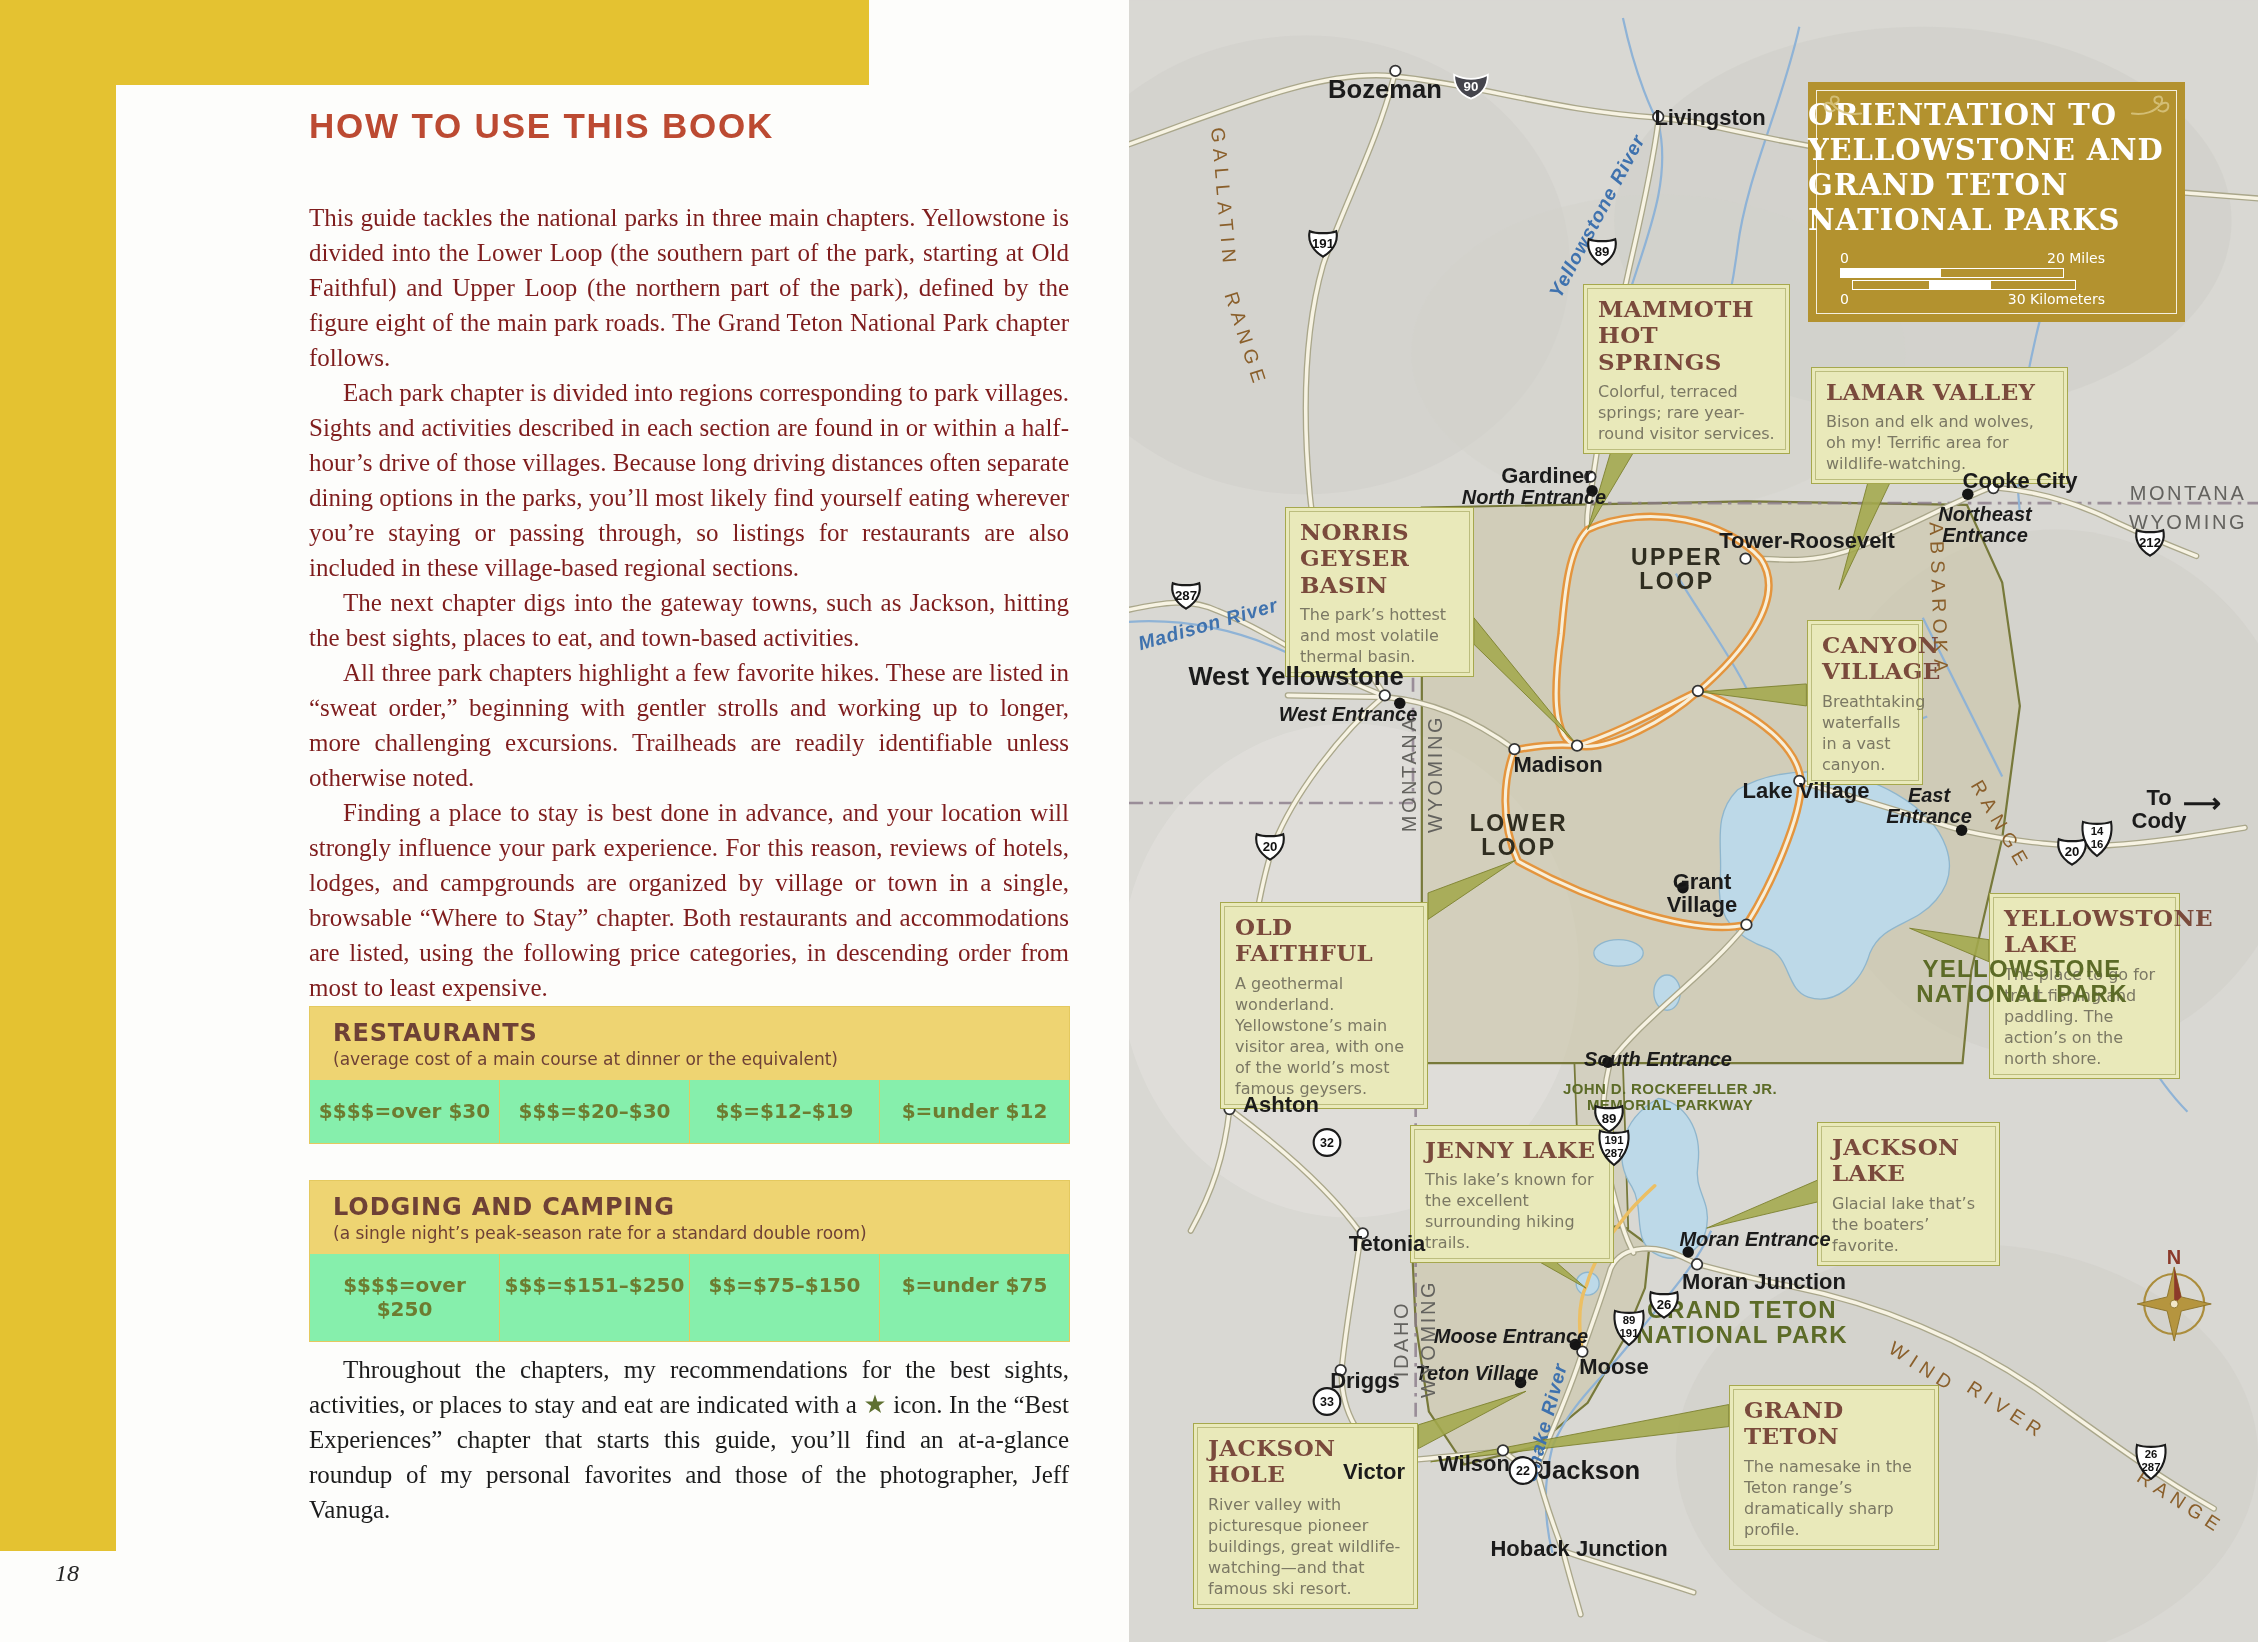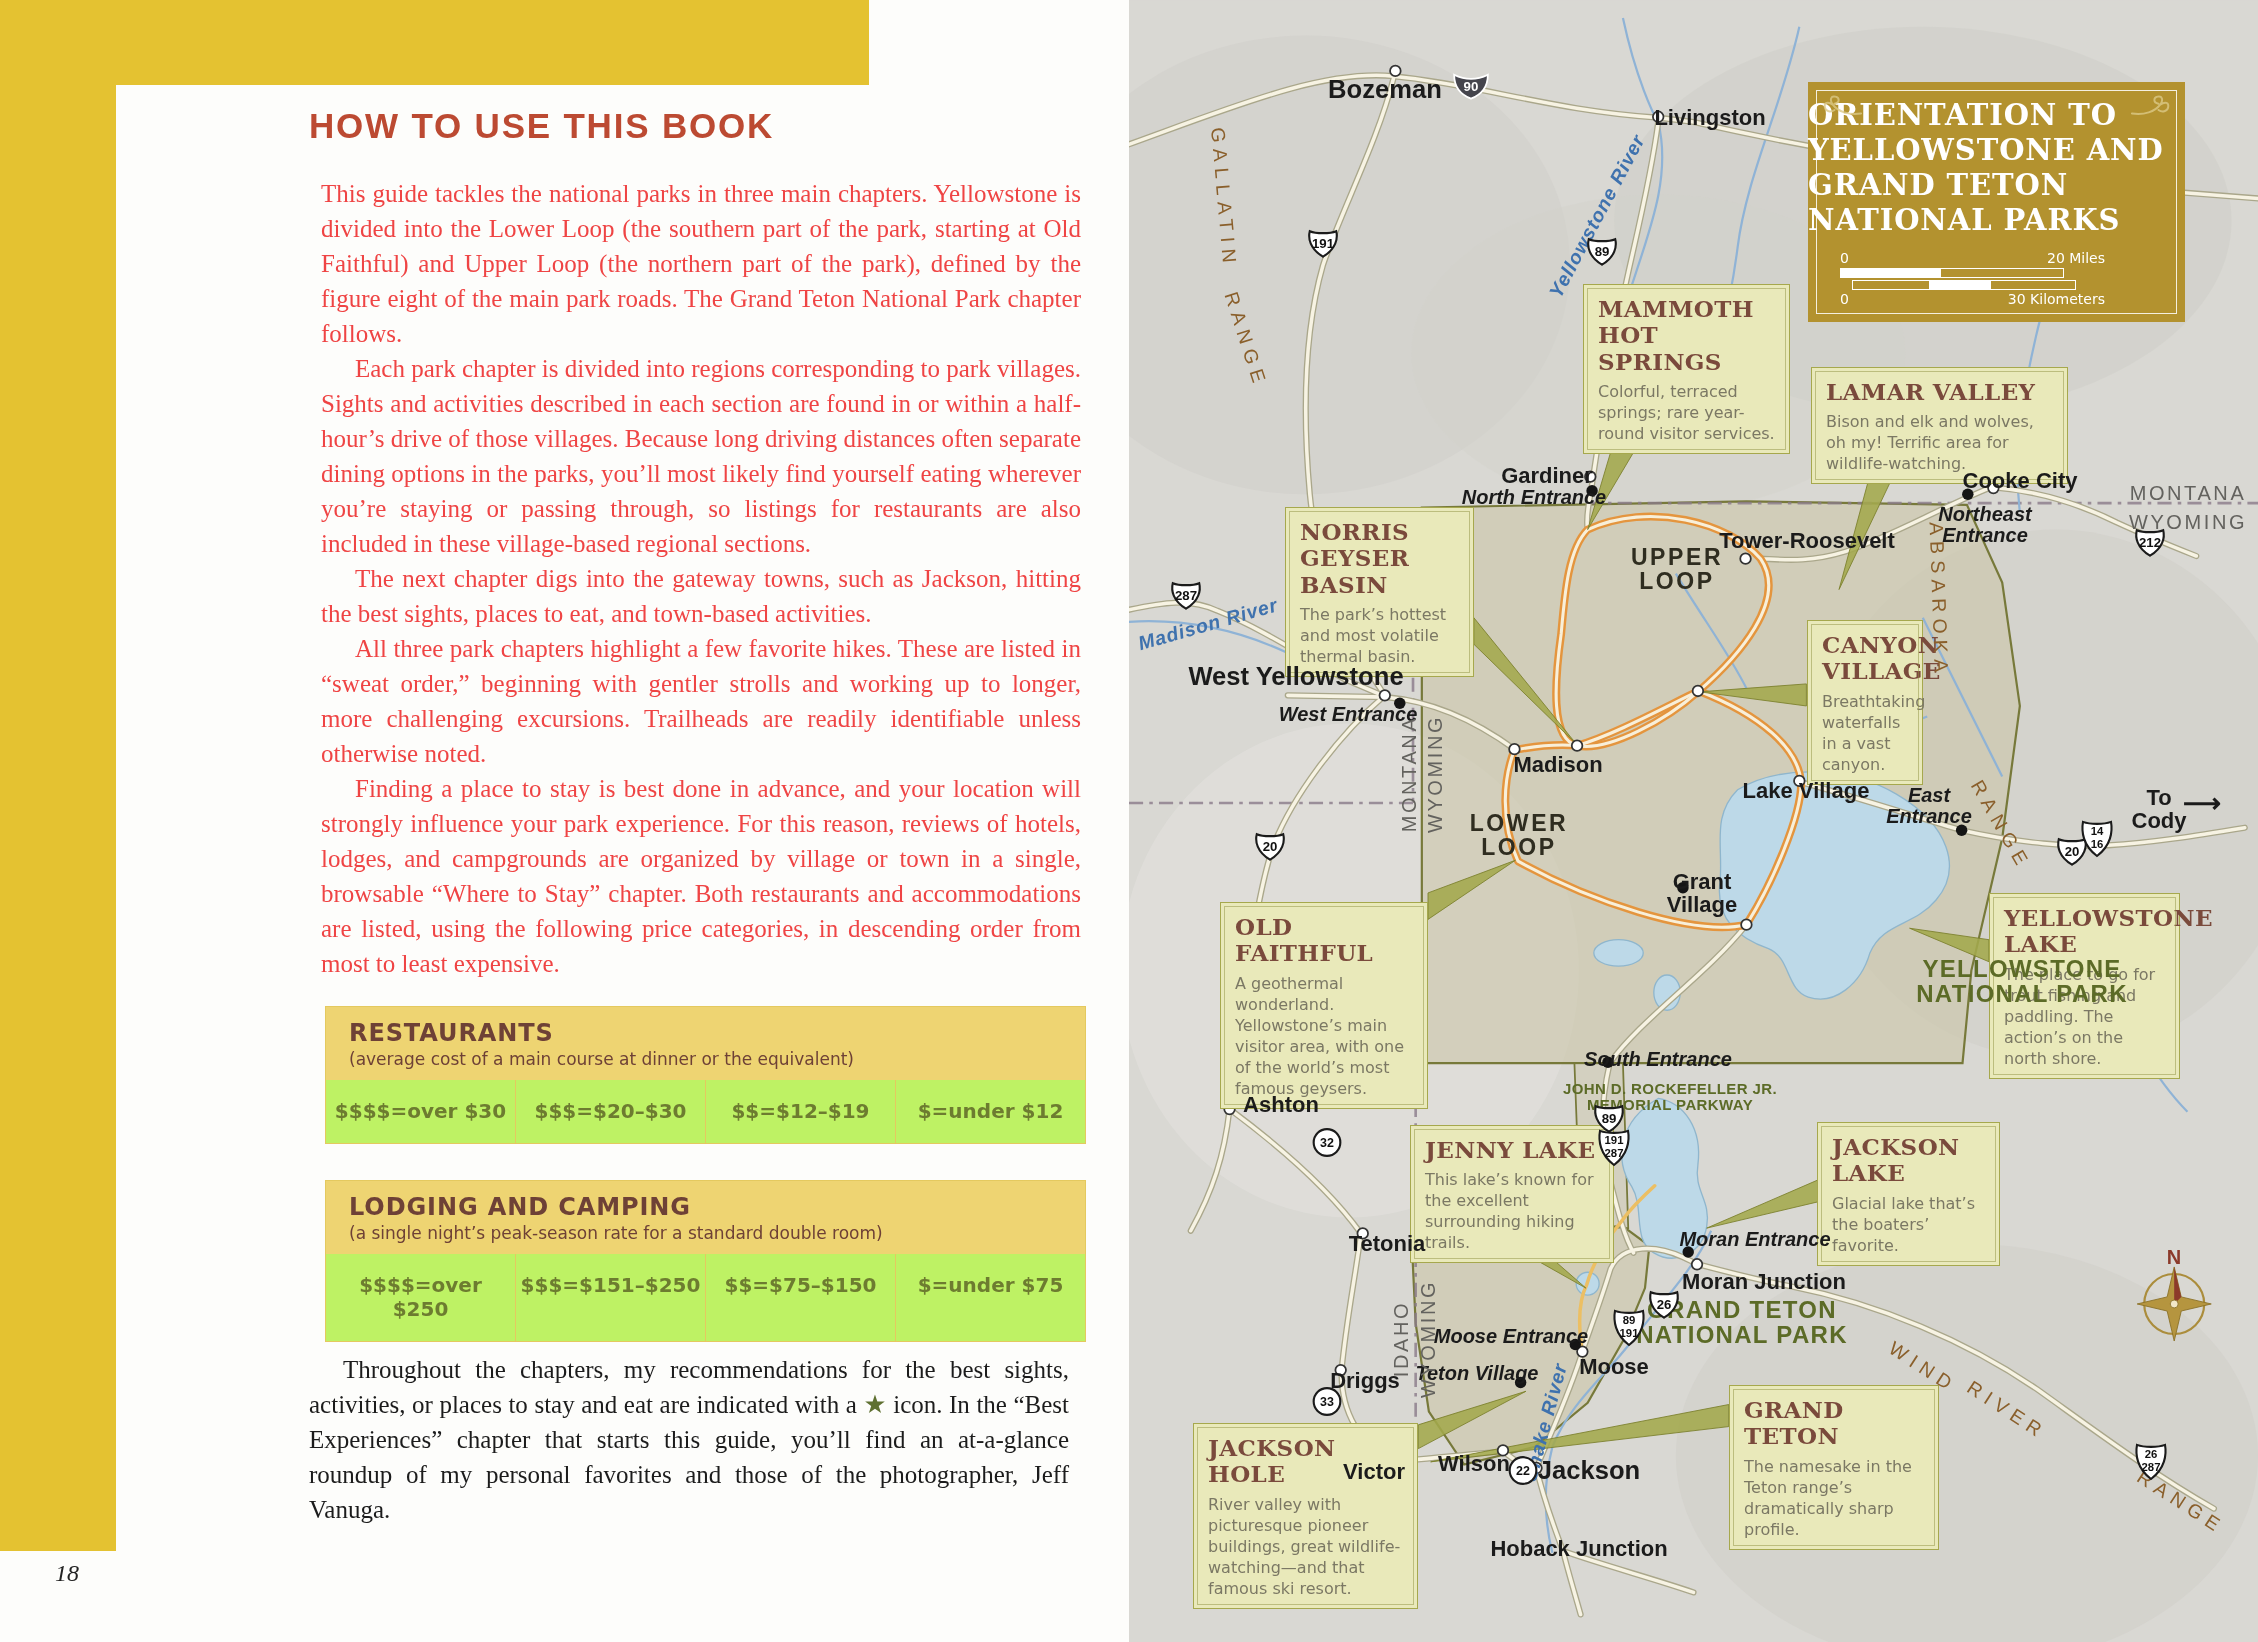--- a/index.html
+++ b/index.html
@@ -4,26 +4,26 @@
 <style>
   html,body{margin:0;padding:0;background:#fff;}
   #spread{position:relative;width:2258px;height:1643px;overflow:hidden;background:#fdfdfb;
           font-family:"Liberation Sans",sans-serif;}
   
   #left-page{position:absolute;left:0;top:0;width:1129px;height:1643px;background:#fdfdfb;}
   .band-top{position:absolute;left:0;top:0;width:869px;height:85px;background:#e4c231;}
   .band-left{position:absolute;left:0;top:0;width:116px;height:1551px;background:#e4c231;}
   #page-title{position:absolute;left:309px;top:106px;margin:0;font-size:35px;font-weight:bold;
               letter-spacing:1.8px;color:#bc4a32;font-family:"Liberation Sans",sans-serif;}
-  #body-text{position:absolute;left:309px;top:176px;width:760px;
-             font-family:"Liberation Serif",serif;font-size:25px;line-height:35px;color:#ef4444;
-             text-align:justify;margin-left:12px;}
+  #body-text{position:absolute;left:309px;top:200px;width:760px;
+             font-family:"Liberation Serif",serif;font-size:25px;line-height:35px;color:#7f1d1d;
+             text-align:justify;}
   #body-text p{margin:0;text-indent:34px;}
   #body-text p.noindent{text-indent:0;}
-  .price-table{position:absolute;left:309px;width:759px;border:1.8px solid #e4c95f;background:#bef264;margin-left:16px;}
+  .price-table{position:absolute;left:309px;width:759px;border:1.8px solid #e4c95f;background:#86efac;}
   #table-restaurants{top:1006px;}
   #table-lodging{top:1180px;}
   .pt-head{background:#eed472;padding:12.4px 23px 10.6px 23px;}
   .pt-title{margin:0;font-family:"DejaVu Sans",sans-serif;font-weight:bold;font-size:24px;
             letter-spacing:0.9px;color:#6e4136;}
   .pt-sub{margin:1.8px 0 0 0;font-family:"DejaVu Sans",sans-serif;font-size:17px;color:#6e4136;}
   .pt-row{display:flex;}
   .pt-cell{flex:1;border-right:1.8px solid #e4c95f;padding:19.4px 3.5px;text-align:center;
            font-family:"DejaVu Sans",sans-serif;font-size:20px;color:#6d7c30;font-weight:bold;}
   .pt-cell:last-child{border-right:none;}

